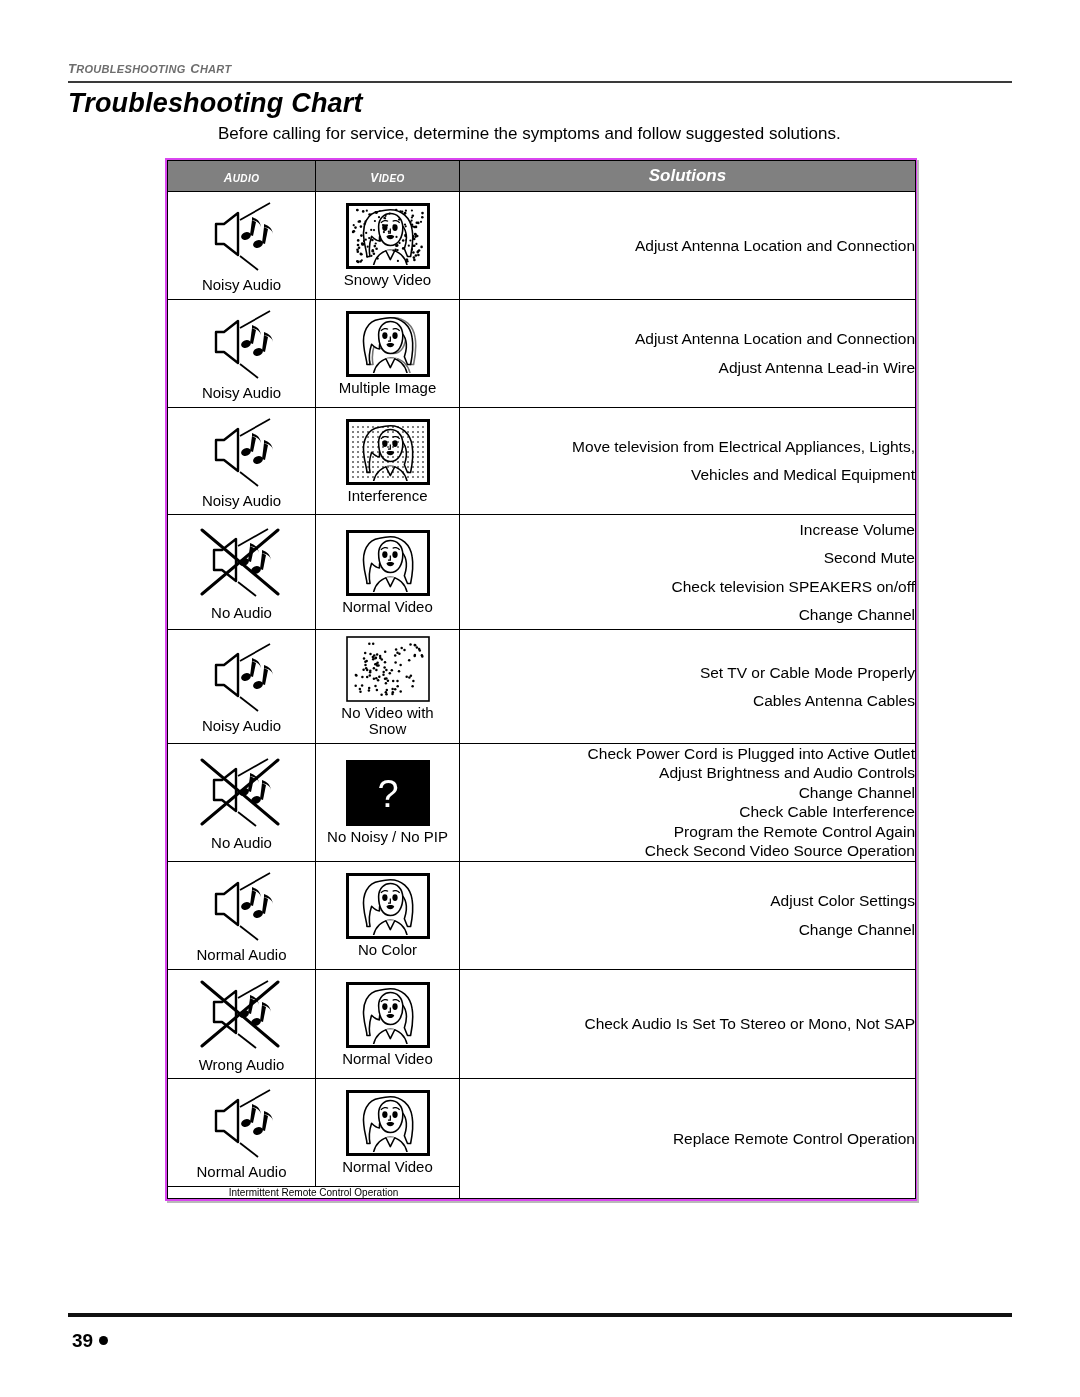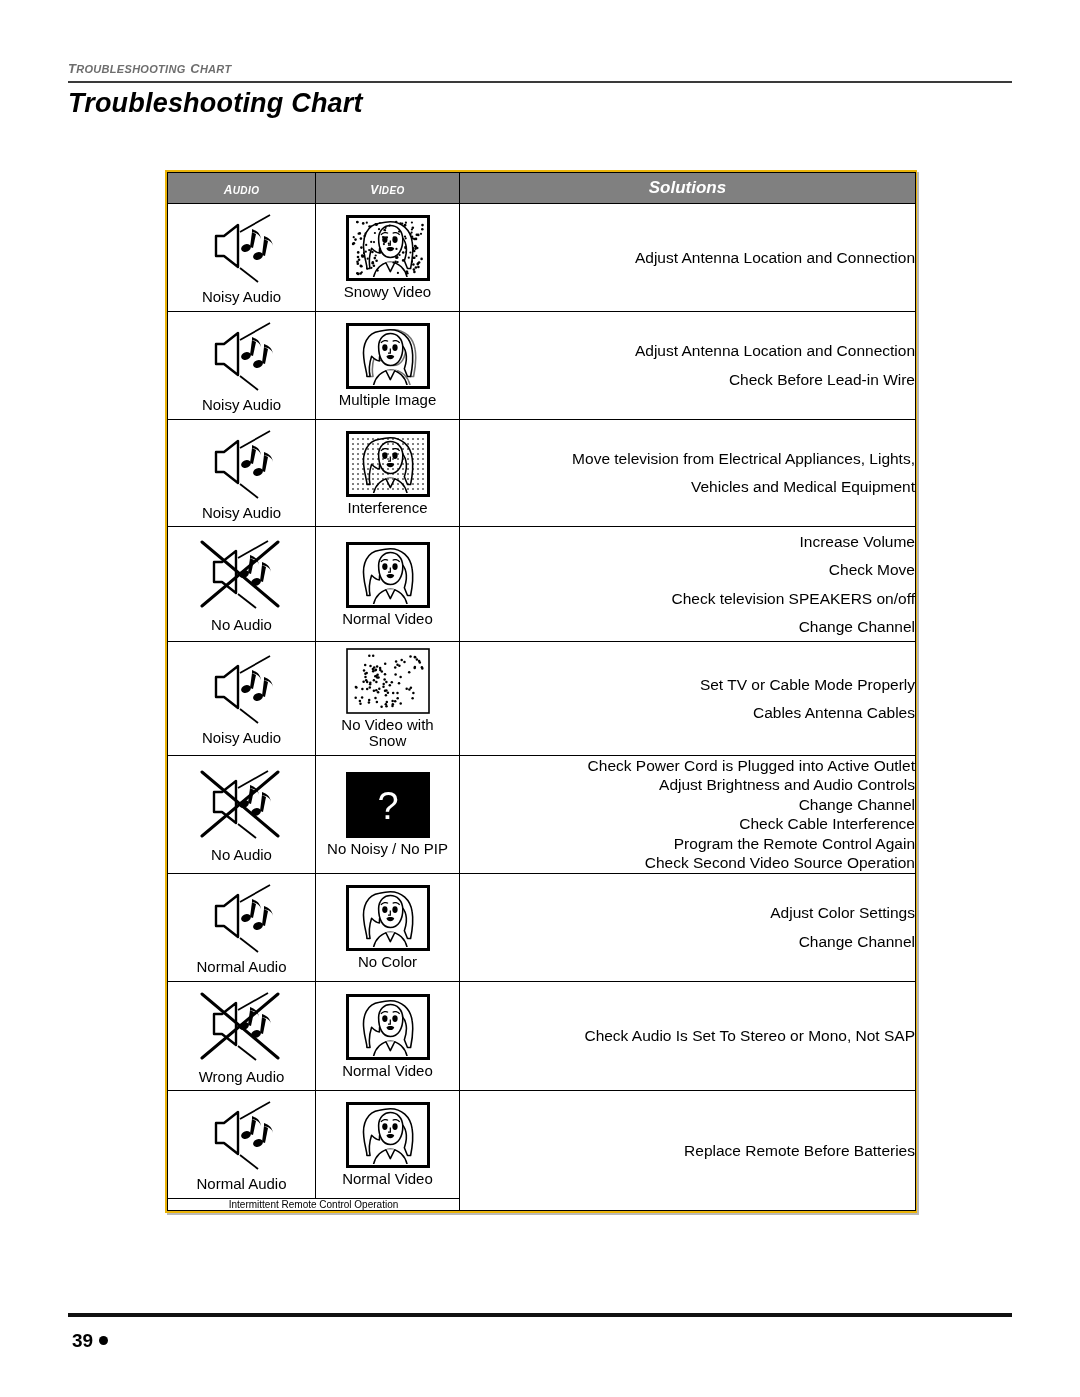--- a/index.html
+++ b/index.html
@@ -38,23 +38,23 @@
     letter-spacing:.2px;
   }
 
   .intro{
     position:absolute;left:218px;top:124px;
     font-size:17px;
   }
 
   
   .tbl-wrap{
-    position:absolute;left:165px;top:170px;
+    position:absolute;left:165px;top:158px;
     width:748px;
-    border:2px solid #eab308;
+    border:2px solid #d946ef;
     background:#fff;
     box-shadow:2px 2px 0 #b9b9b9;
   }
   table.chart{
     border-collapse:collapse;
     width:100%;
     table-layout:fixed;
   }
   table.chart td, table.chart th{
     border:1px solid #000;
@@ -129,20 +129,21 @@
 <body>
 
 <div class="page">
 
   <div class="runhead">
     <div class="txt"><span class="cap">T</span>roubleshooting <span class="cap">C</span>hart</div>
     <div class="rule"></div>
   </div>
 
   <div class="pagetitle">Troubleshooting Chart</div>
+  <div class="intro">Before calling for service, determine the symptoms and follow suggested solutions.</div>
 
   <div class="tbl-wrap">
     <table class="chart">
       <colgroup>
         <col class="c-audio">
           <col class="c-video">
           <col class="c-sol">
       </colgroup>
       <thead>
         <tr>
@@ -470,21 +471,21 @@
                         </g>
                       </svg>
                     </g>
                   </svg>
                 </span>
                 <div class="caption">Multiple Image</div>
               </div>
             </td>
             <td class="sol spaced">
               <div class="line">Adjust Antenna Location and Connection</div>
-              <div class="line">Check Before Lead-in Wire</div>
+              <div class="line">Adjust Antenna Lead-in Wire</div>
             </td>
           </tr>
           <tr>
             <td class="cell">
               <div class="icon-box">
                 <span>
                   <svg width="92" height="76" viewBox="0 0 92 76">
                     <g stroke="#000" stroke-width="1.8" fill="none">
                       <line x1="44" y1="22" x2="74" y2="5"></line>
                       <line x1="44" y1="58" x2="62" y2="72"></line>
@@ -607,21 +608,21 @@
                         </g>
                       </svg>
                     </g>
                   </svg>
                 </span>
                 <div class="caption">Normal Video</div>
               </div>
             </td>
             <td class="sol spaced">
               <div class="line">Increase Volume</div>
-              <div class="line">Check Move</div>
+              <div class="line">Second Mute</div>
               <div class="line">Check television SPEAKERS on/off</div>
               <div class="line">Change Channel</div>
             </td>
           </tr>
           <tr>
             <td class="cell">
               <div class="icon-box">
                 <span>
                   <svg width="92" height="76" viewBox="0 0 92 76">
                     <g stroke="#000" stroke-width="1.8" fill="none">
@@ -977,21 +978,21 @@
                           </g>
                         </g>
                       </svg>
                     </g>
                   </svg>
                 </span>
                 <div class="caption">Normal Video</div>
               </div>
             </td>
             <td class="sol spaced" rowspan="2">
-              <div class="line">Replace Remote Before Batteries</div>
+              <div class="line">Replace Remote Control Operation</div>
             </td>
           </tr>
           <tr>
             <td colspan="2" class="span-label">Intermittent Remote Control Operation</td>
           </tr>
         </tbody>
     </table>
   </div>
 
   <div class="footrule"></div>

